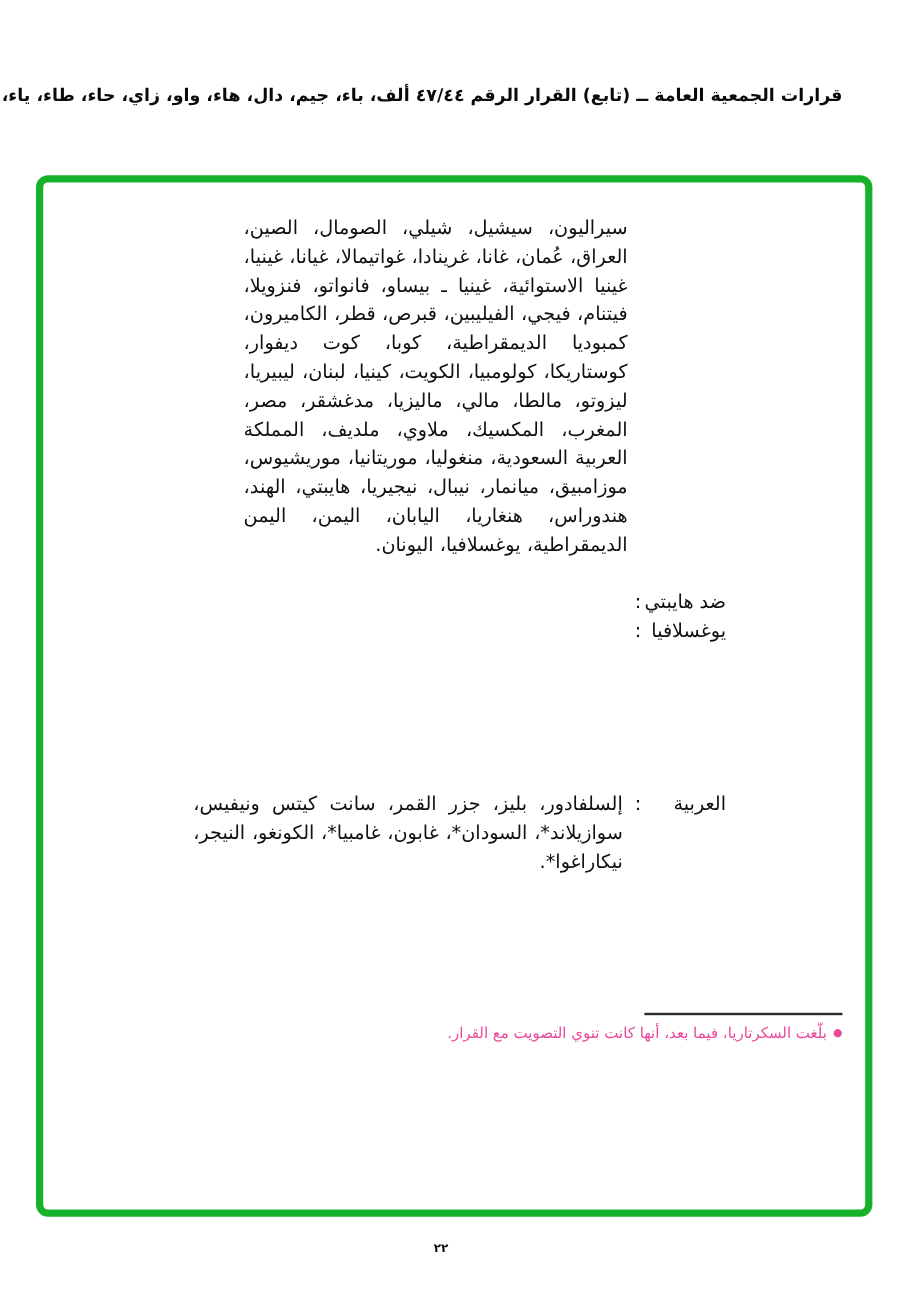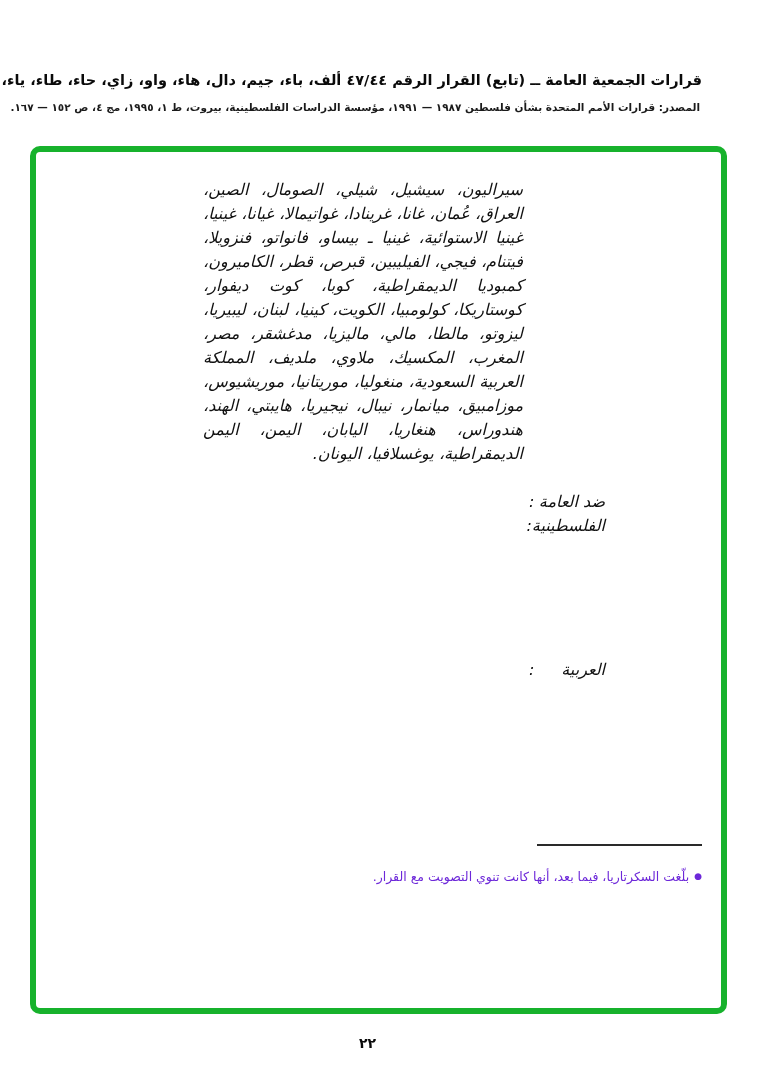--- a/index.html
+++ b/index.html
@@ -13,21 +13,20 @@
     letter-spacing:-0.2px;
   }
   .source {
     position:absolute; top:101px; right:58px; direction:rtl; text-align:right;
     font-weight:bold; font-size:10.5px; white-space:nowrap; color:#1a1a1a;
   }
   .frame {
     position:absolute; left:30px; top:146px; width:697px; height:868px;
     box-sizing:border-box; border:6px solid #17b22c; border-radius:10px;
     background:#ffffff;
-    font-style:italic;
   }
   .continuation {
     position:absolute; top:26px; right:198px; width:320px;
     direction:rtl; text-align:justify; font-size:16px; line-height:24px;
   }
   .section {
     position:absolute; right:116px; width:444px; direction:rtl;
     display:flex; align-items:flex-start; font-size:16px; line-height:24px;
   }
   .section .label {
@@ -37,60 +36,60 @@
   .section .content { flex:1 1 auto; text-align:justify; }
   .sec-against { top:338px; }
   .sec-abstain { top:362px; }
   .sec-absent  { top:506px; }
   .footnote-rule {
     position:absolute; top:844px; right:56px; width:165px;
     border-top:2px solid #2a2a2a; height:0;
   }
   .footnote {
     position:absolute; top:853px; right:56px; direction:rtl; text-align:right;
-    font-size:12.5px; white-space:nowrap; color:#6d28d9;margin-top:16px;
+    font-size:12.5px; white-space:nowrap; color:#ec4899;
   }
   .footnote .marker { font-size:9px; vertical-align:2px; margin-left:5px; }
   .page-number {
     position:absolute; top:1035px; left:330px; width:75px; text-align:center;
-    font-weight:bold; font-size:14px; color:#0a0a0a;
+    font-weight:bold; font-size:10px; color:#0a0a0a;
   }
 </style>
 </head>
 <body>
 
 <div class="page">
 
   <div class="title">قرارات الجمعية العامة ــ (تابع) القرار الرقم ٤٧/٤٤ ألف، باء، جيم، دال، هاء، واو، زاي، حاء، طاء، ياء، كاف</div>
 
-  <div class="source">المصدر: قرارات الأمم المتحدة بشأن فلسطين ١٩٨٧ — ١٩٩١، مؤسسة الدراسات الفلسطينية، بيروت، ط ١، ١٩٩٥، مج ٤، ص ١٥٢ — ١٦٧.</div>
 
   <div class="frame" style="border-color: rgb(23, 178, 44);">
 
     <div class="continuation">سيراليون، سيشيل، شيلي، الصومال، الصين، العراق، عُمان، غانا، غرينادا، غواتيمالا، غيانا، غينيا، غينيا الاستوائية، غينيا ـ بيساو، فانواتو، فنزويلا، فيتنام، فيجي، الفيليبين، قبرص، قطر، الكاميرون، كمبوديا الديمقراطية، كوبا، كوت ديفوار، كوستاريكا، كولومبيا، الكويت، كينيا، لبنان، ليبيريا، ليزوتو، مالطا، مالي، ماليزيا، مدغشقر، مصر، المغرب، المكسيك، ملاوي، ملديف، المملكة العربية السعودية، منغوليا، موريتانيا، موريشيوس، موزامبيق، ميانمار، نيبال، نيجيريا، هايبتي، الهند، هندوراس، هنغاريا، اليابان، اليمن، اليمن الديمقراطية، يوغسلافيا، اليونان.</div>
 
     <div class="section sec-against">
       <span class="label">
-        <span>ضد العامة</span>
+        <span>ضد هايبتي</span>
         <span>:</span>
       </span>
     </div>
 
     <div class="section sec-abstain">
       <span class="label">
-        <span>الفلسطينية</span>
+        <span>يوغسلافيا</span>
         <span>:</span>
       </span>
     </div>
 
     <div class="section sec-absent">
       <span class="label">
         <span>العربية</span>
         <span>:</span>
       </span>
+      <span class="content">إلسلفادور، بليز، جزر القمر، سانت كيتس ونيفيس، سوازيلاند*، السودان*، غابون، غامبيا*، الكونغو، النيجر، نيكاراغوا*.</span>
     </div>
 
   </div>
 
   <div class="footnote-rule"></div>
 
   <div class="footnote">
     <span class="marker">●</span><span>بلّغت السكرتاريا، فيما بعد، أنها كانت تنوي التصويت مع القرار.</span>
   </div>
 

